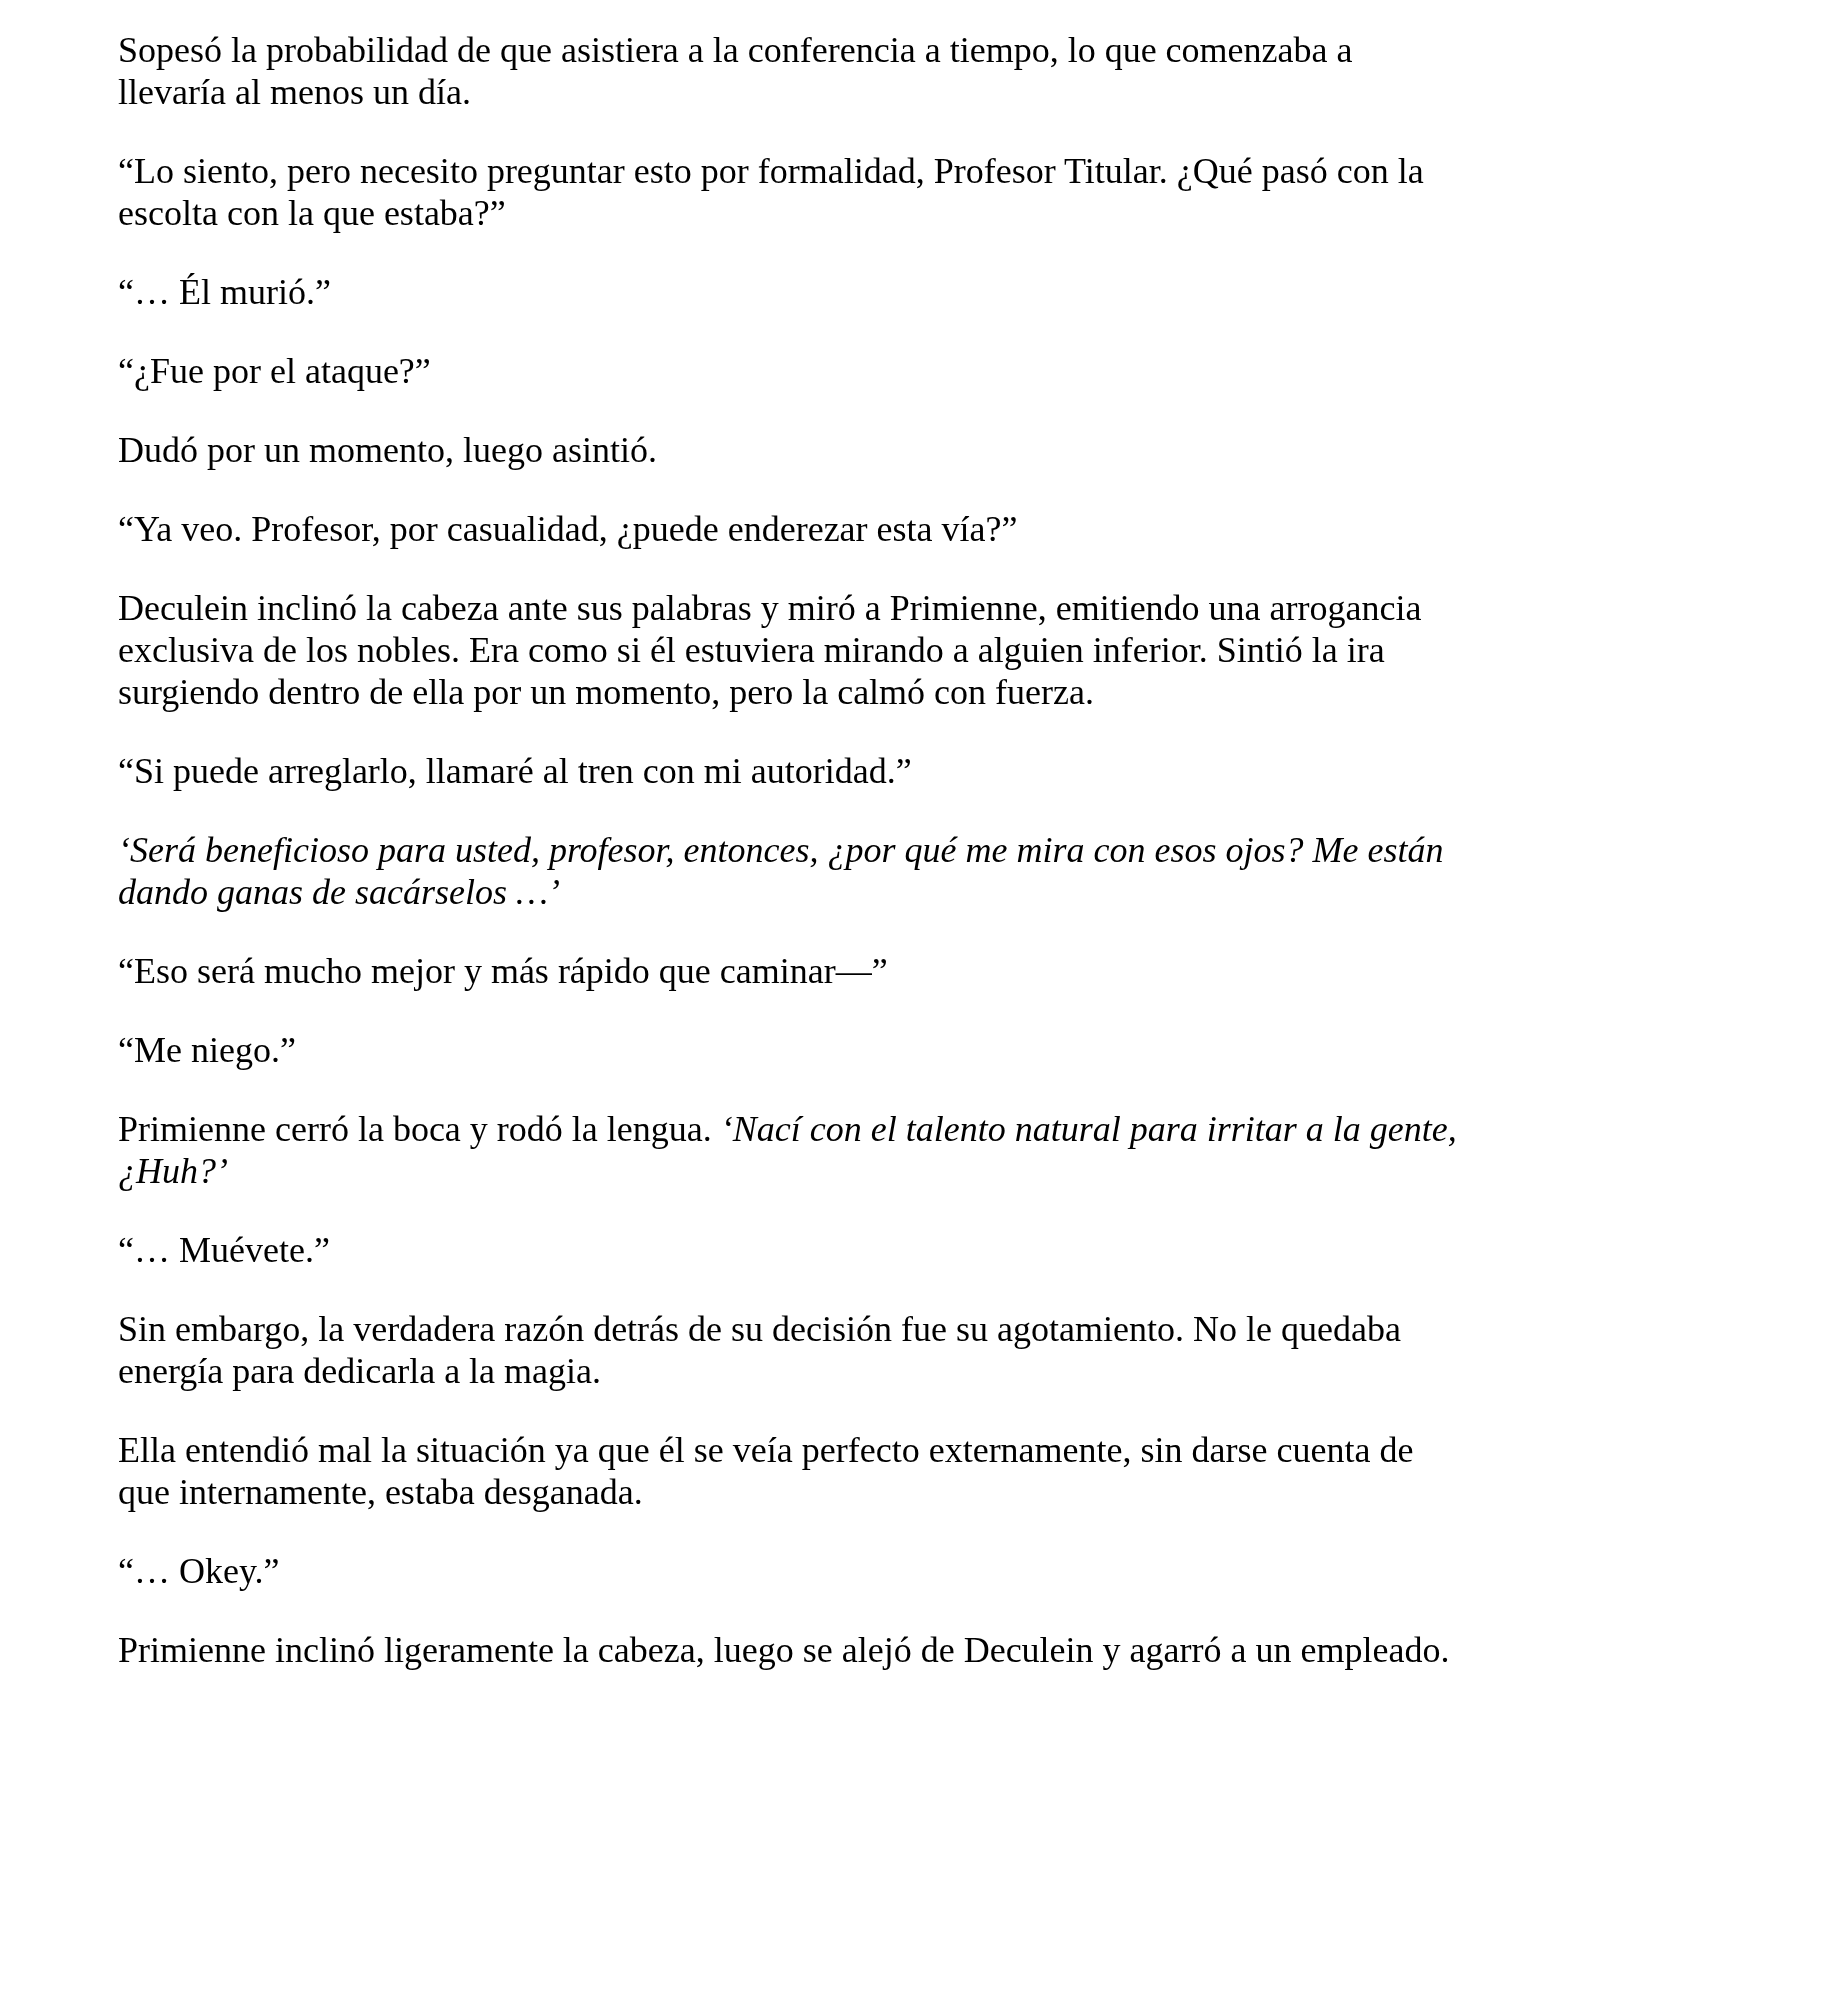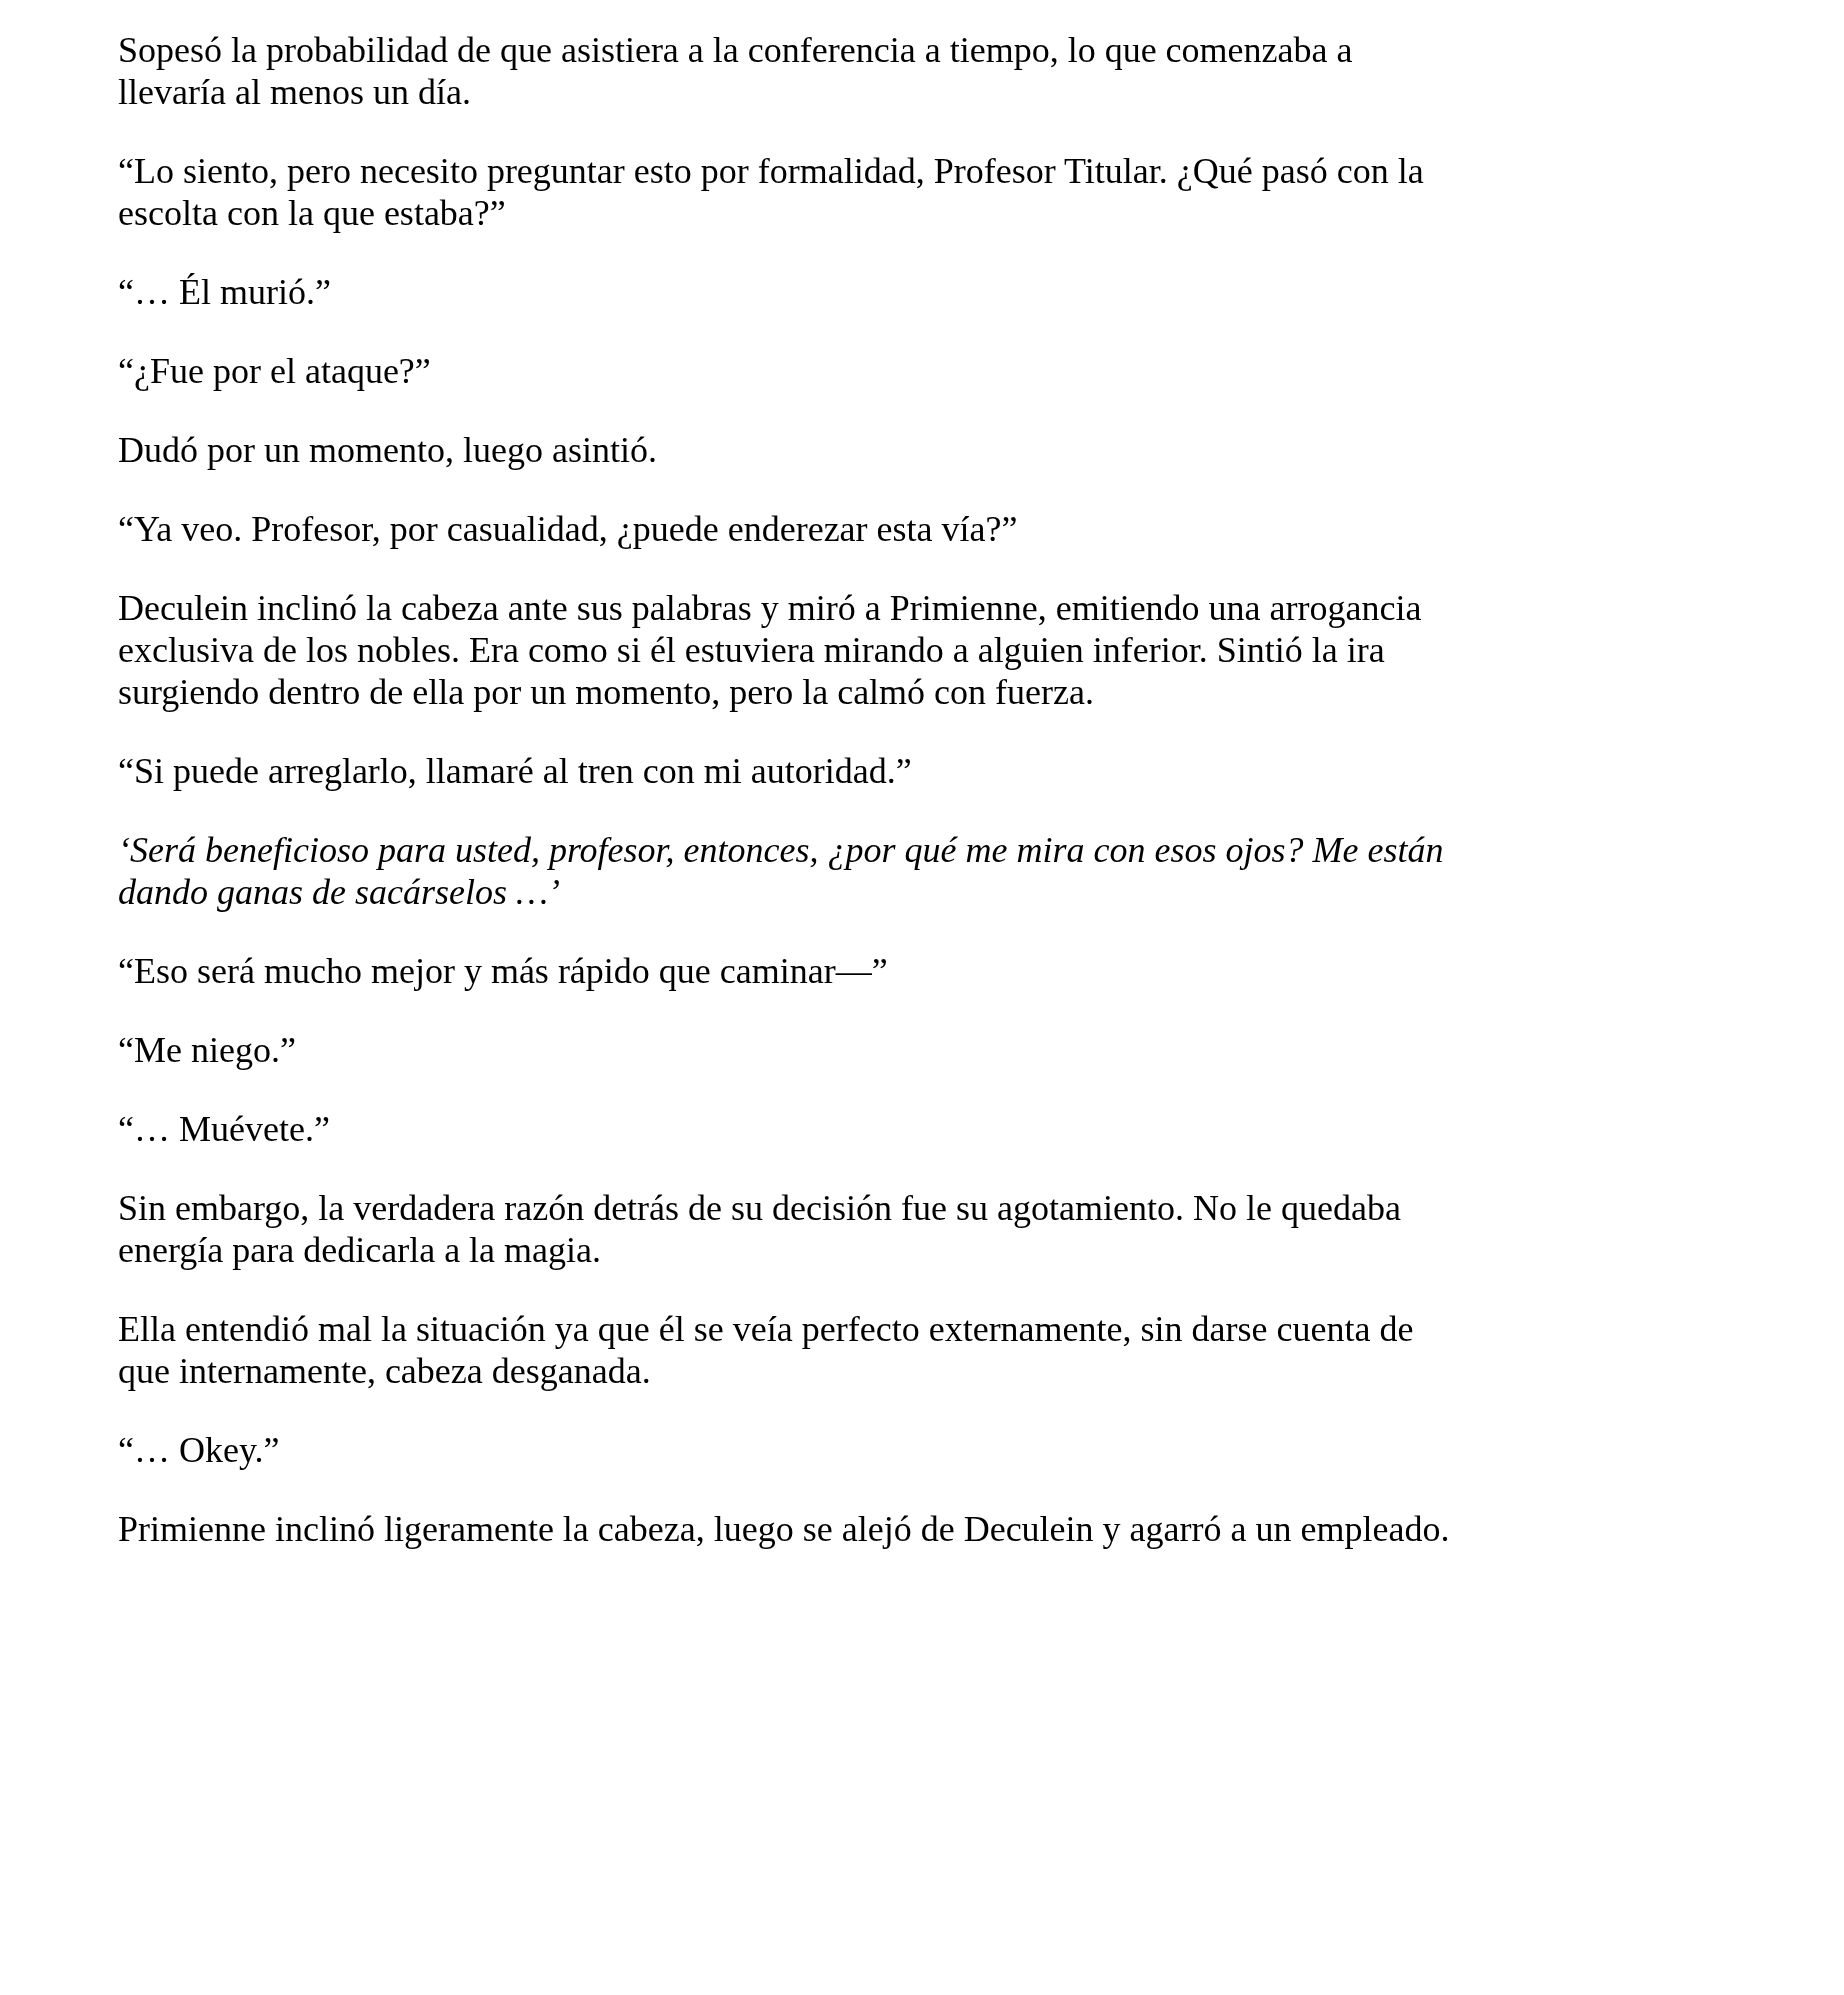--- a/index.html
+++ b/index.html
@@ -84,33 +84,37 @@
   </p>
 
   <p class="para">
     <span class="ln">“Eso será mucho mejor y más rápido que caminar—”</span>
   </p>
 
   <p class="para">
     <span class="ln">“Me niego.”</span>
   </p>
 
+  <p class="para">
+    <span class="ln"><span>Primienne cerró la boca y rodó la lengua. </span><em>‘Nací con el talento natural para irritar a la gente,</em></span>
+    <span class="ln"><em>¿Huh?’</em></span>
+  </p>
 
   <p class="para">
     <span class="ln">“… Muévete.”</span>
   </p>
 
   <p class="para">
     <span class="ln">Sin embargo, la verdadera razón detrás de su decisión fue su agotamiento. No le quedaba</span>
     <span class="ln">energía para dedicarla a la magia.</span>
   </p>
 
   <p class="para">
     <span class="ln">Ella entendió mal la situación ya que él se veía perfecto externamente, sin darse cuenta de</span>
-    <span class="ln">que internamente, cabeza desganada.</span>
+    <span class="ln">que internamente, estaba desganada.</span>
   </p>
 
   <p class="para">
     <span class="ln">“… Okey.”</span>
   </p>
 
   <p class="para">
     <span class="ln">Primienne inclinó ligeramente la cabeza, luego se alejó de Deculein y agarró a un empleado.</span>
   </p>
 

